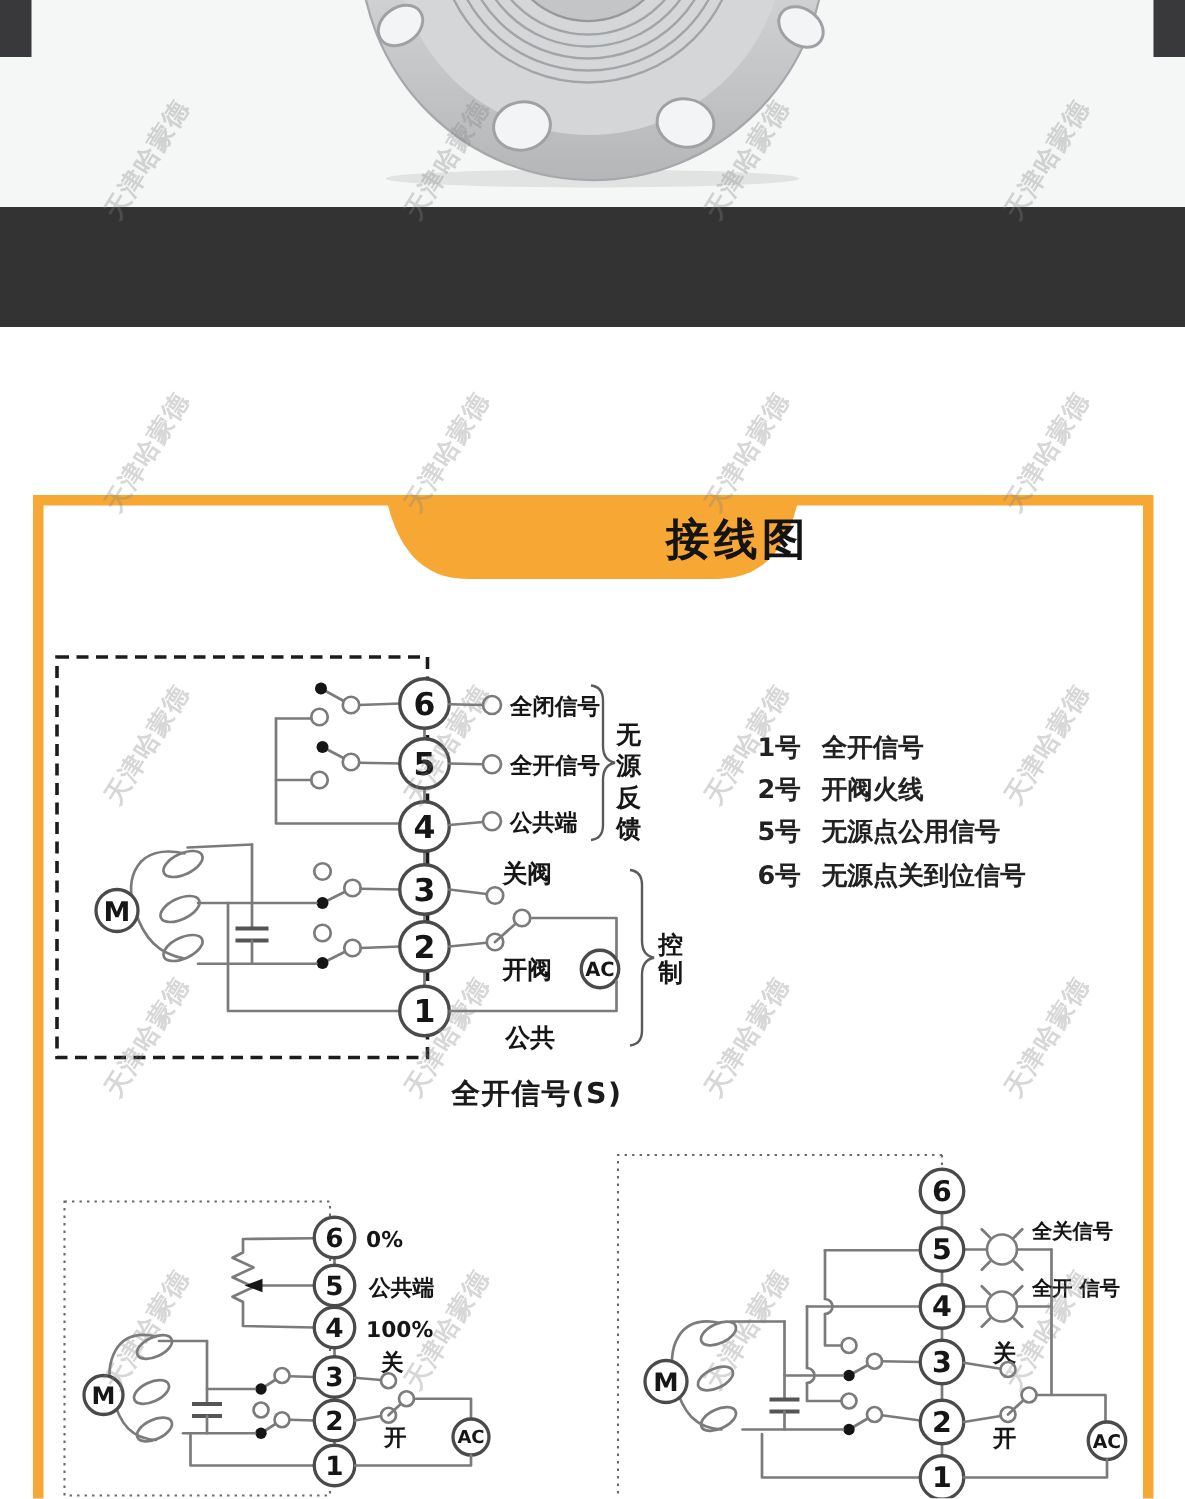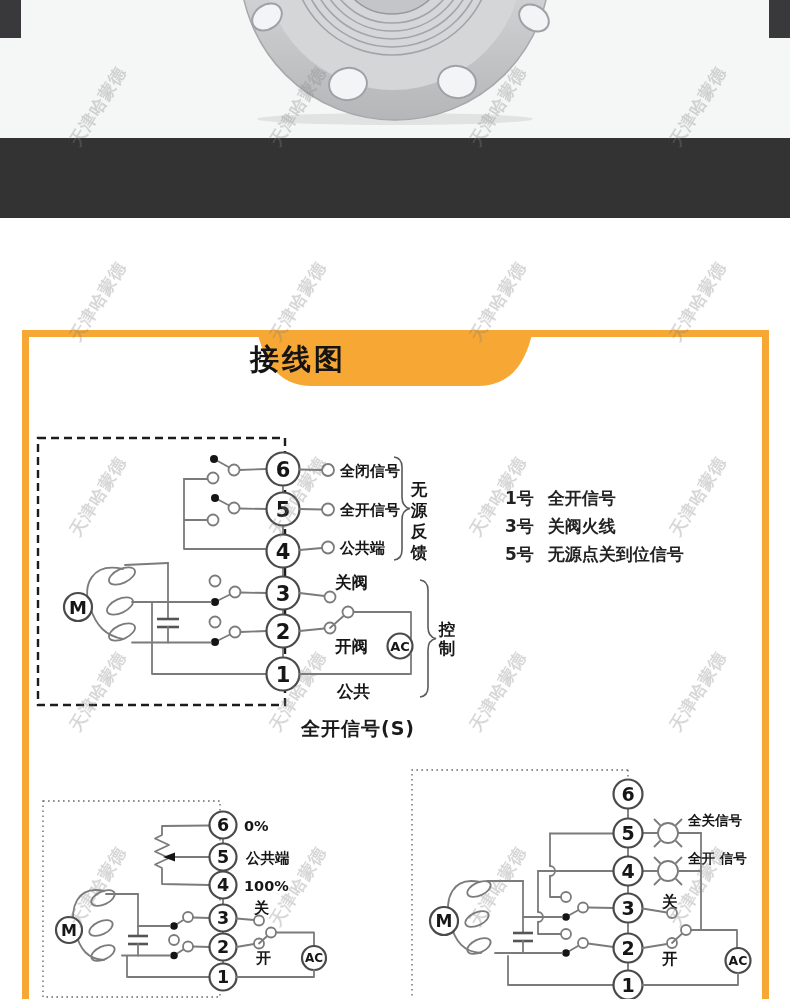--- a/index.html
+++ b/index.html
@@ -7,21 +7,21 @@
        font-family:"DejaVu Sans","Liberation Sans",sans-serif;}
   .abs{position:absolute;}
   
   .photo-section{left:0;top:0;width:790px;height:138px;background:#f5f6f6;}
   .corner-bar{width:21px;height:38px;background:#39393b;top:0;}
   
   .dark-band{left:0;top:138px;width:790px;height:80px;background:#333333;}
   
   .panel{left:22px;top:330px;width:747px;height:700px;box-sizing:border-box;
          border:7px solid #F7A733;background:#ffffff;}
-  .banner-title{left:250px;top:340px;width:290px;text-align:left;font-size:29px;
+  .banner-title{left:250px;top:340px;width:290px;text-align:right;font-size:29px;
         font-weight:bold;color:#141414;letter-spacing:3px;}
   .caption{left:301px;top:716px;font-size:19px;font-weight:bold;color:#1b1b1b;letter-spacing:1px;}
   
   .legend{left:505px;top:484px;display:flex;flex-direction:column;}
   .legend-row{display:flex;gap:14px;height:28.4px;align-items:center;
         font-size:17px;font-weight:bold;color:#222;}
   
   svg{position:absolute;overflow:hidden;}
   .w{stroke:#7b7b7b;stroke-width:1.8;fill:none;stroke-linecap:round;stroke-linejoin:round;}
   .cap{stroke:#555;stroke-width:2.6;}
@@ -199,25 +199,29 @@
     <text class="lblv" x="417" y="219">制</text>
   </g>
 </svg>
 
 <div class="abs legend">
   <div class="legend-row">
       <span>1号</span>
       <span>全开信号</span>
     </div>
   <div class="legend-row">
-      <span>3号</span>
-      <span>关阀火线</span>
+      <span>2号</span>
+      <span>开阀火线</span>
     </div>
   <div class="legend-row">
       <span>5号</span>
+      <span>无源点公用信号</span>
+    </div>
+  <div class="legend-row">
+      <span>6号</span>
       <span>无源点关到位信号</span>
     </div>
 </div>
 
 <div class="abs caption">全开信号(S)</div>
 
 <svg style="left:30px;top:790px;z-index:4" width="330" height="209" viewBox="0 0 330 209">
   <rect class="dotln" x="13" y="11" width="177" height="196"></rect>
   <line class="w" x1="193" y1="35" x2="193" y2="187"></line>
 

